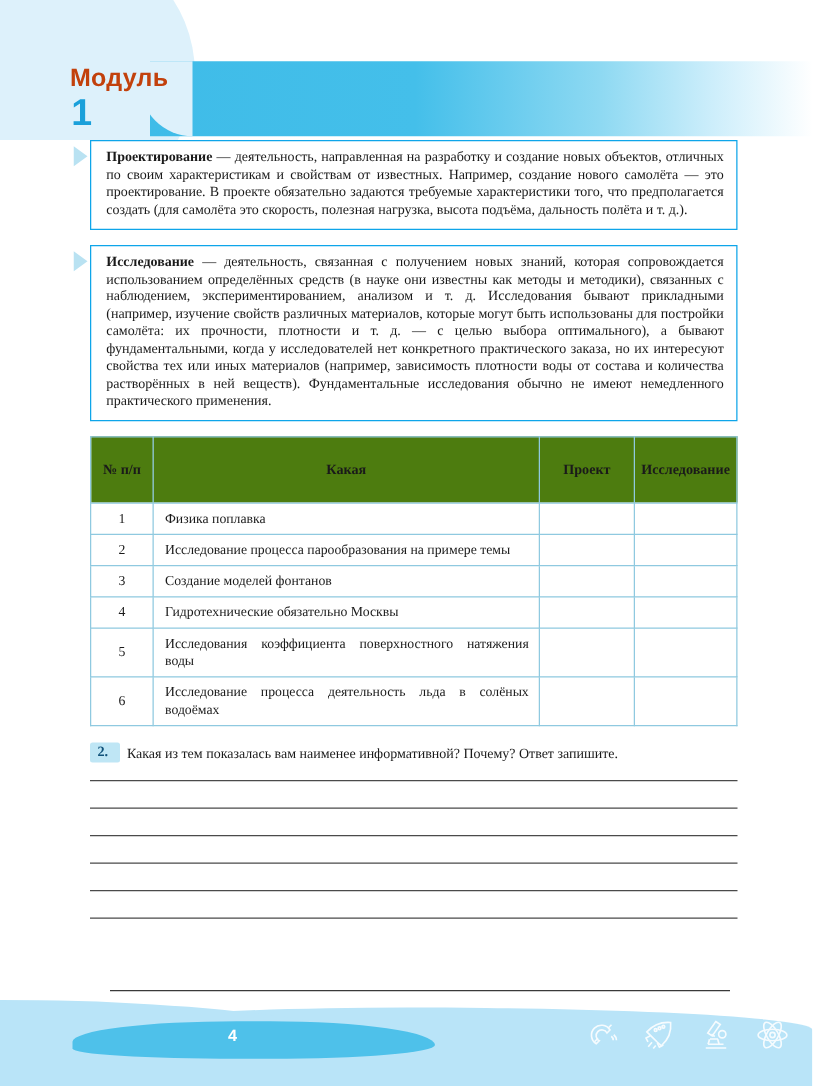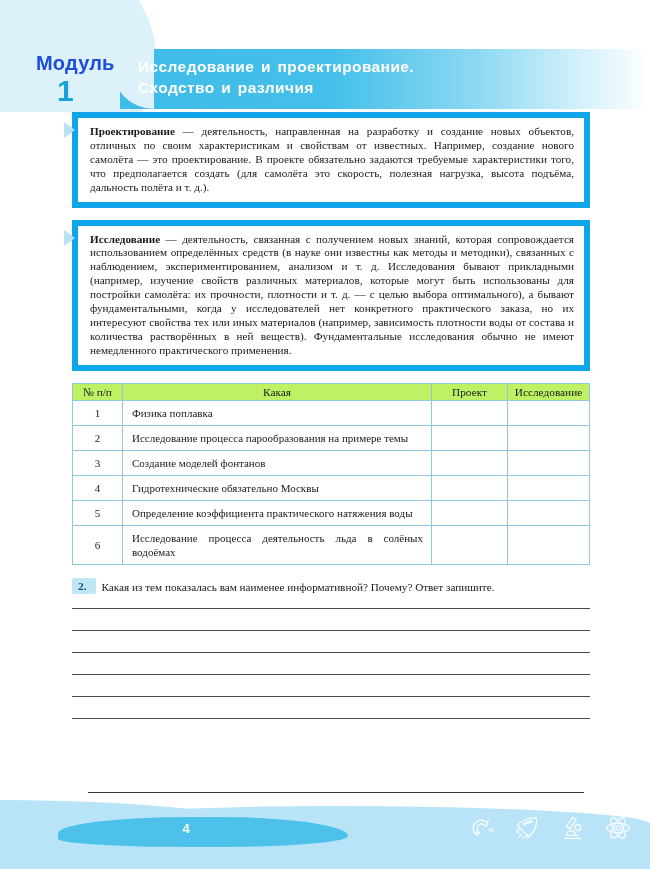--- a/index.html
+++ b/index.html
@@ -42,26 +42,26 @@
     position: absolute;
     left: 112px;
     top: 49px;
     width: 42px;
     height: 60px;
     background: #ddf1fb;
     border-radius: 0 0 0 46px;
   }
   .module-word {
     position: absolute;
-    left: 36px;
+    left: 56px;
     top: 52px;
     font-family: "Liberation Sans", sans-serif;
     font-weight: bold;
     font-size: 20px;
-    color: #1d4ed8;
+    color: #c2410c;
     letter-spacing: 0.2px;
     z-index: 4;
   }
   .module-num {
     position: absolute;
     left: 57px;
     top: 74px;
     font-family: "Liberation Sans", sans-serif;
     font-weight: bold;
     font-size: 30px;
@@ -84,21 +84,21 @@
 
   
   .content {
     position: relative;
     padding: 0 60px 0 72px;
   }
 
   
   .defbox {
     position: relative;
-    border: 6px solid #0ea5e9;
+    border: 1px solid #0ea5e9;
     background: #ffffff;
     padding: 7px 10px 7px 12px;
     margin-bottom: 12px;
   }
   .defbox .marker {
     position: absolute;
     left: -14px;
     top: 4px;
     width: 0;
     height: 0;
@@ -148,24 +148,24 @@
     margin-top: 6px;
     table-layout: fixed;
   }
   table.topics th,
   table.topics td {
     border: 1px solid #8fc9e0;
     font-size: 11px;
     color: #1a1a1a;
   }
   table.topics thead th {
-    background: #bef264;
-    font-weight: normal;
+    background: #4d7c0f;
+    font-weight: bold;
     text-align: center;
-    padding: 2px 3px;
+    padding: 20px 3px;
     font-size: 11.3px;
   }
   table.topics td.num {
     text-align: center;
     width: 50px;
     vertical-align: middle;
   }
   table.topics td.topic {
     padding: 5px 8px 5px 9px;
     text-align: justify;
@@ -262,24 +262,20 @@
 </style>
 </head>
 <body>
 
 <div class="header">
   <div class="header-circle"></div>
   <div class="header-banner"></div>
   <div class="header-banner-notch"></div>
   <div class="module-word">Модуль</div>
   <div class="module-num">1</div>
-  <div class="banner-title">
-    <div>Исследование и проектирование.</div>
-    <div>Сходство и различия</div>
-  </div>
 </div>
 
 <div class="content">
 
   <div class="defbox">
     <span class="marker"></span>
     <p><b>Проектирование</b><span> — деятельность, направленная на разработку и создание новых объектов, отличных по своим характеристикам и свойствам от известных. Например, создание нового самолёта — это проектирование. В проекте обязательно задаются требуемые характеристики того, что предполагается создать (для самолёта это скорость, полезная нагрузка, высота подъёма, дальность полёта и т. д.).</span></p>
   </div>
 
   <div class="defbox">
@@ -323,21 +319,21 @@
         <td class="mark"></td>
       </tr>
       <tr>
         <td class="num">4</td>
         <td class="topic">Гидротехнические обязательно Москвы</td>
         <td class="mark"></td>
         <td class="mark"></td>
       </tr>
       <tr>
         <td class="num">5</td>
-        <td class="topic">Определение коэффициента практического натяжения воды</td>
+        <td class="topic">Исследования коэффициента поверхностного натяжения воды</td>
         <td class="mark"></td>
         <td class="mark"></td>
       </tr>
       <tr>
         <td class="num">6</td>
         <td class="topic">Исследование процесса деятельность льда в солёных водоёмах</td>
         <td class="mark"></td>
         <td class="mark"></td>
       </tr>
     </tbody>

